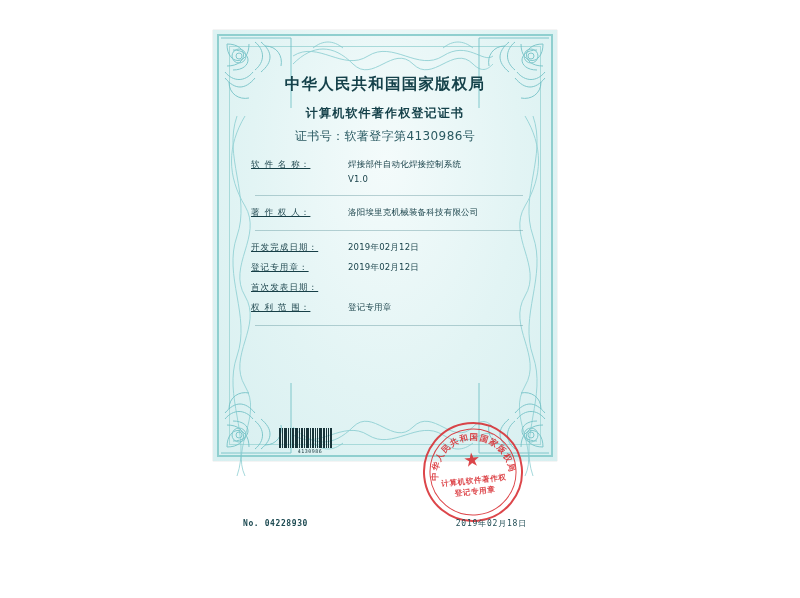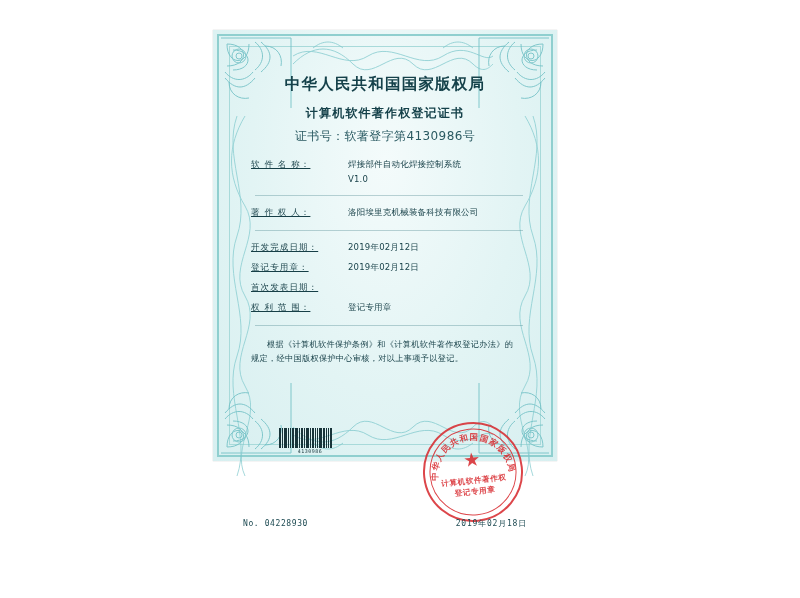--- a/index.html
+++ b/index.html
@@ -218,21 +218,21 @@
     right: 30px;
     top: 488px;
     display: flex;
     justify-content: space-between;
     align-items: baseline;
     font-size: 8px;
     color: #1d4a52;
     font-family: "DejaVu Sans Mono", monospace;
     letter-spacing: 0.6px;
   }
-  .footer .serial { color: #1d4a52; }
+  .footer .serial { color: #1d4a52; font-weight: bold; }
   .footer .issue-date { color: #1d4a52; letter-spacing: 0.8px; }
 </style>
 </head>
 <body>
 
 <div id="page">
 
   <div class="cert">
 
     <div class="cert-border-outer"></div>
@@ -372,21 +372,20 @@
 
         <div class="field-row">
           <div class="field-label">权 利 范 围：</div>
           <div class="field-value">登记专用章</div>
         </div>
 
 
         <div class="rule"></div>
       </div>
 
-      <div class="statement">根据《计算机软件保护条例》和《计算机软件著作权登记办法》的规定，经中国版权保护中心审核，对以上事项予以登记。</div>
     </div>
 
     <div class="barcode">
       <div class="bars">
         <i style="width:2px"></i>
           <i style="width:1px"></i>
           <i style="width:3px"></i>
         <i style="width:1px"></i>
           <i style="width:1px"></i>
           <i style="width:2px"></i>

